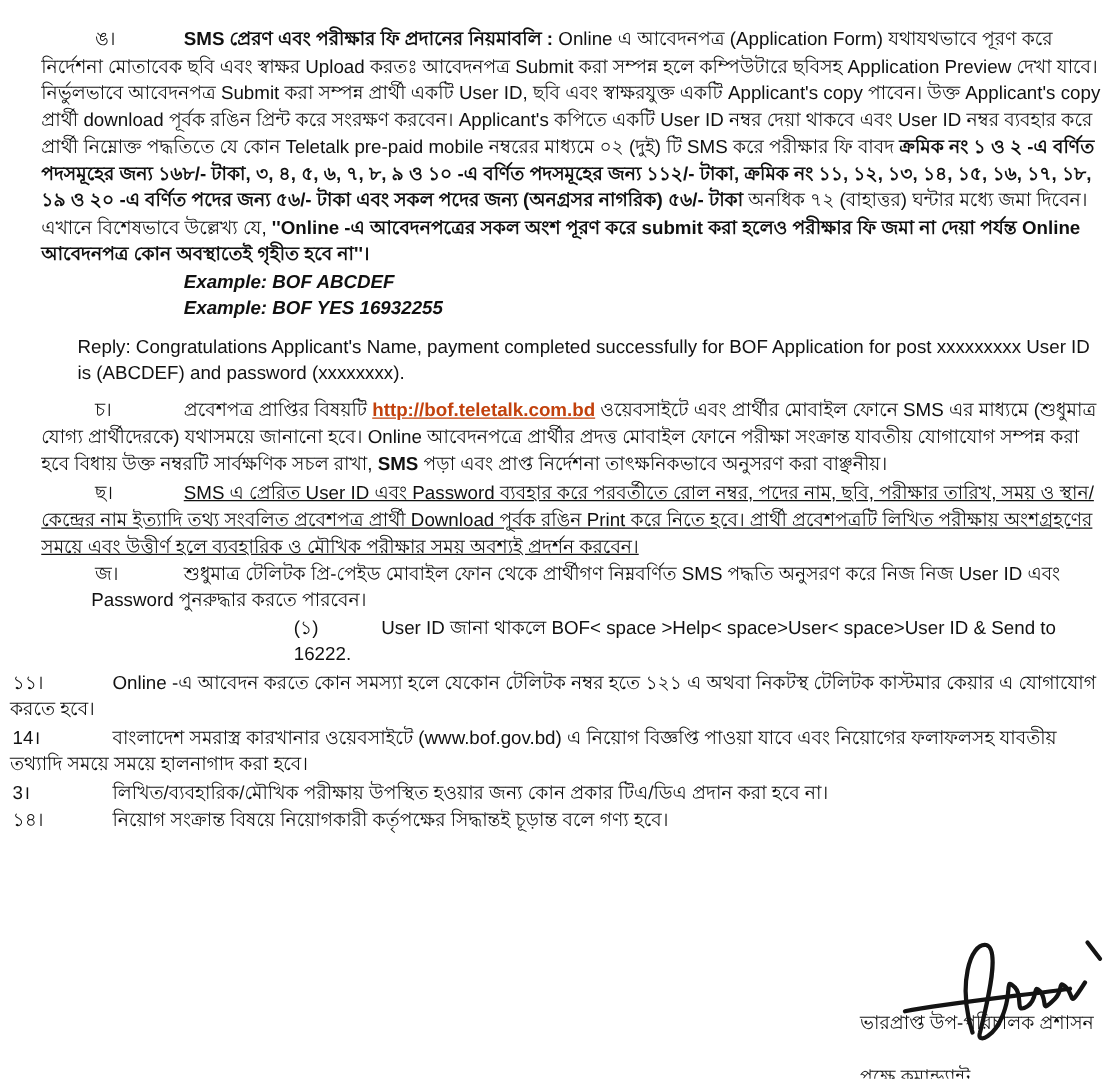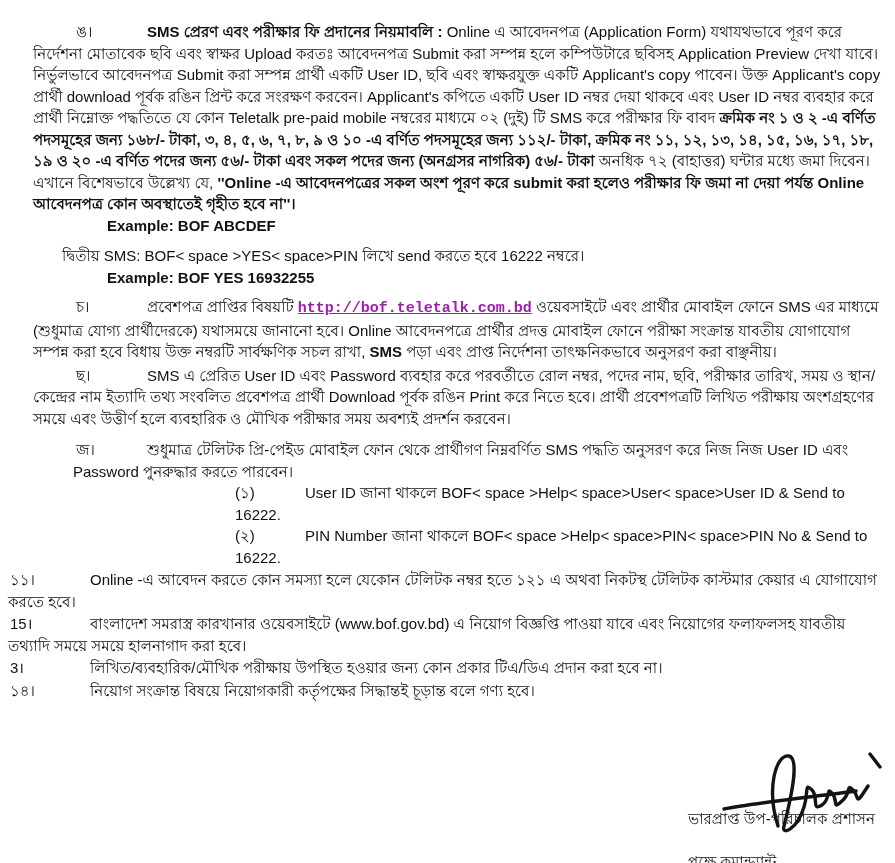--- a/index.html
+++ b/index.html
@@ -9,66 +9,65 @@
     font-size:15px;line-height:21.5px;
     -webkit-font-smoothing:antialiased;
   }
   .doc{position:relative;width:895px;height:626px;box-sizing:border-box;
        padding:21px 14px 0 33px;}
   p{margin:0;}
   
   .sec{text-indent:43px;}
   .marker{display:inline-block;width:71px;text-indent:0;}
   
-  .sec-ja{margin-left:40px;text-indent:3px;margin-top:10px;}
+  .sec-ja{margin-left:40px;text-indent:3px;}
   
   .numitem{margin-left:-25px;text-indent:2px;}
   .num{display:inline-block;width:80px;text-indent:0;}
   
   .smsline{margin-left:29px;}
-  .ex{margin-left:74px;font-weight:bold;}
+  .ex{margin-left:114px;font-weight:bold;font-style:italic;}
   .reply{margin-left:29px;}
   .helpline{margin-left:202px;}
   .helpnum{display:inline-block;width:70px;}
   .ex2{margin-left:202px;}
   b{font-weight:bold;}
-  .link{font-weight:bold;text-decoration:underline;color:#a21caf;font-family:Liberation Mono, monospace;}
+  .link{font-weight:bold;text-decoration:underline;color:#c2410c;}
   .mt14{margin-top:14px;}.mt9{margin-top:9px;}.mt8{margin-top:8px;}
-  .mt2{margin-top:2px;}.mt1{margin-top:1px;}
+  .mt2{margin-top:2px;text-decoration:underline;}.mt1{margin-top:1px;}
   
   .sig{position:absolute;left:688px;top:750px;width:205px;}
   .sig svg{position:absolute;left:32px;top:-4px;}
   .sig-line1{margin-top:58px;white-space:nowrap;}
   .sig-line2{margin-top:21px;white-space:nowrap;}
 </style>
 </head>
 <body>
 
 <div class="doc">
 
   <p class="sec"><span class="marker">ঙ।</span><b>SMS প্রেরণ এবং পরীক্ষার ফি প্রদানের নিয়মাবলি :</b><span> Online এ আবেদনপত্র (Application Form) যথাযথভাবে পূরণ করে নির্দেশনা মোতাবেক ছবি এবং স্বাক্ষর Upload  করতঃ আবেদনপত্র Submit করা সম্পন্ন হলে কম্পিউটারে ছবিসহ Application Preview দেখা যাবে। নির্ভুলভাবে আবেদনপত্র Submit করা সম্পন্ন প্রার্থী একটি User ID, ছবি এবং স্বাক্ষরযুক্ত একটি Applicant's copy পাবেন। উক্ত Applicant's copy  প্রার্থী download পূর্বক রঙিন প্রিন্ট করে সংরক্ষণ করবেন। Applicant's কপিতে একটি User ID নম্বর দেয়া থাকবে এবং User ID নম্বর ব্যবহার করে প্রার্থী নিম্নোক্ত পদ্ধতিতে যে কোন Teletalk pre-paid mobile নম্বরের মাধ্যমে ০২ (দুই) টি SMS করে পরীক্ষার ফি বাবদ </span><b>ক্রমিক নং ১ ও ২ -এ বর্ণিত পদসমূহের জন্য ১৬৮/- টাকা, ৩, ৪, ৫, ৬, ৭, ৮, ৯ ও ১০ -এ বর্ণিত পদসমূহের জন্য ১১২/- টাকা, ক্রমিক নং ১১, ১২, ১৩, ১৪, ১৫, ১৬, ১৭, ১৮, ১৯ ও ২০ -এ বর্ণিত পদের জন্য ৫৬/- টাকা এবং সকল পদের জন্য (অনগ্রসর নাগরিক) ৫৬/- টাকা</b><span> অনধিক ৭২ (বাহাত্তর) ঘন্টার মধ্যে জমা দিবেন। এখানে বিশেষভাবে উল্লেখ্য যে, </span><b>''Online -এ আবেদনপত্রের সকল অংশ পূরণ করে submit  করা হলেও পরীক্ষার ফি জমা না দেয়া পর্যন্ত Online আবেদনপত্র কোন অবস্থাতেই গৃহীত হবে না''।</b></p>
 
   <p class="ex">Example: BOF ABCDEF</p>
 
 
-  <p class="smsline mt9">দ্বিতীয় SMS: BOF&lt; space &gt;YES&lt; space&gt;PIN লিখে send করতে হবে 16222  নম্বরে।</p>
   <p class="ex">Example: BOF YES 16932255</p>
 
+  <p class="reply mt9">Reply: Congratulations Applicant's Name, payment completed successfully for BOF Application for post xxxxxxxxx User ID is (ABCDEF) and password (xxxxxxxx).</p>
 
   <p class="sec mt8"><span class="marker">চ।</span><span>প্রবেশপত্র প্রাপ্তির বিষয়টি </span><span class="link">http://bof.teletalk.com.bd</span><span> ওয়েবসাইটে এবং প্রার্থীর মোবাইল ফোনে SMS এর মাধ্যমে (শুধুমাত্র যোগ্য প্রার্থীদেরকে) যথাসময়ে জানানো হবে। Online আবেদনপত্রে প্রার্থীর প্রদত্ত মোবাইল ফোনে পরীক্ষা সংক্রান্ত যাবতীয় যোগাযোগ সম্পন্ন করা হবে বিধায় উক্ত নম্বরটি সার্বক্ষণিক সচল রাখা, </span><b>SMS</b><span> পড়া এবং প্রাপ্ত নির্দেশনা তাৎক্ষনিকভাবে অনুসরণ করা বাঞ্ছনীয়।</span></p>
 
   <p class="sec mt2"><span class="marker">ছ।</span><span>SMS এ প্রেরিত User ID এবং Password ব্যবহার করে পরবর্তীতে রোল নম্বর, পদের নাম, ছবি, পরীক্ষার তারিখ, সময় ও স্থান/কেন্দ্রের নাম ইত্যাদি তথ্য সংবলিত প্রবেশপত্র প্রার্থী Download পূর্বক রঙিন Print করে নিতে হবে। প্রার্থী প্রবেশপত্রটি লিখিত পরীক্ষায় অংশগ্রহণের সময়ে এবং উত্তীর্ণ হলে ব্যবহারিক ও মৌখিক পরীক্ষার সময় অবশ্যই প্রদর্শন করবেন।</span></p>
 
   <p class="sec-ja"><span class="marker">জ।</span><span>শুধুমাত্র টেলিটক প্রি-পেইড মোবাইল ফোন থেকে প্রার্থীগণ নিম্নবর্ণিত SMS পদ্ধতি অনুসরণ করে নিজ নিজ User ID এবং Password পুনরুদ্ধার করতে পারবেন।</span></p>
 
   <p class="helpline"><span class="helpnum">(১)</span><span>User ID জানা থাকলে BOF&lt; space &gt;Help&lt; space&gt;User&lt; space&gt;User ID &amp; Send to 16222.</span></p>
-  <p class="helpline"><span class="helpnum">(২)</span><span>PIN Number জানা থাকলে BOF&lt; space &gt;Help&lt; space&gt;PIN&lt; space&gt;PIN No &amp; Send to 16222.</span></p>
 
   <p class="numitem mt1"><span class="num">১১।</span><span>Online -এ আবেদন করতে কোন সমস্যা হলে যেকোন টেলিটক নম্বর হতে ১২১ এ অথবা নিকটস্থ টেলিটক কাস্টমার কেয়ার এ যোগাযোগ করতে হবে।</span></p>
-  <p class="numitem mt1"><span class="num">15।</span><span>বাংলাদেশ সমরাস্ত্র কারখানার ওয়েবসাইটে (www.bof.gov.bd) এ নিয়োগ বিজ্ঞপ্তি পাওয়া যাবে এবং নিয়োগের ফলাফলসহ যাবতীয় তথ্যাদি সময়ে সময়ে হালনাগাদ করা হবে।</span></p>
+  <p class="numitem mt1"><span class="num">14।</span><span>বাংলাদেশ সমরাস্ত্র কারখানার ওয়েবসাইটে (www.bof.gov.bd) এ নিয়োগ বিজ্ঞপ্তি পাওয়া যাবে এবং নিয়োগের ফলাফলসহ যাবতীয় তথ্যাদি সময়ে সময়ে হালনাগাদ করা হবে।</span></p>
   <p class="numitem mt1"><span class="num">3।</span><span>লিখিত/ব্যবহারিক/মৌখিক পরীক্ষায় উপস্থিত হওয়ার জন্য কোন প্রকার টিএ/ডিএ প্রদান করা হবে না।</span></p>
   <p class="numitem mt1"><span class="num">১৪।</span><span>নিয়োগ সংক্রান্ত বিষয়ে নিয়োগকারী কর্তৃপক্ষের সিদ্ধান্তই চূড়ান্ত বলে গণ্য হবে।</span></p>
 
   <div class="sig">
     <svg width="175" height="95" viewBox="0 0 175 95">
       <g fill="none" stroke="#141414" stroke-width="3.4" stroke-linecap="round">
         <path d="M4 63 C34 57, 100 50, 136 45"></path>
         <path d="M58 80 C46 42, 56 8, 69 10 C80 13, 71 52, 64 80 C61 90, 77 84, 84 61 C89 45, 84 36, 92 44 C99 51, 91 66, 102 59 C111 53, 106 40, 112 47 C119 55, 111 66, 124 53 C131 46, 126 37, 133 44 C140 51, 134 62, 148 40"></path>
         <path d="M150 8 l10 13"></path>
       </g>

